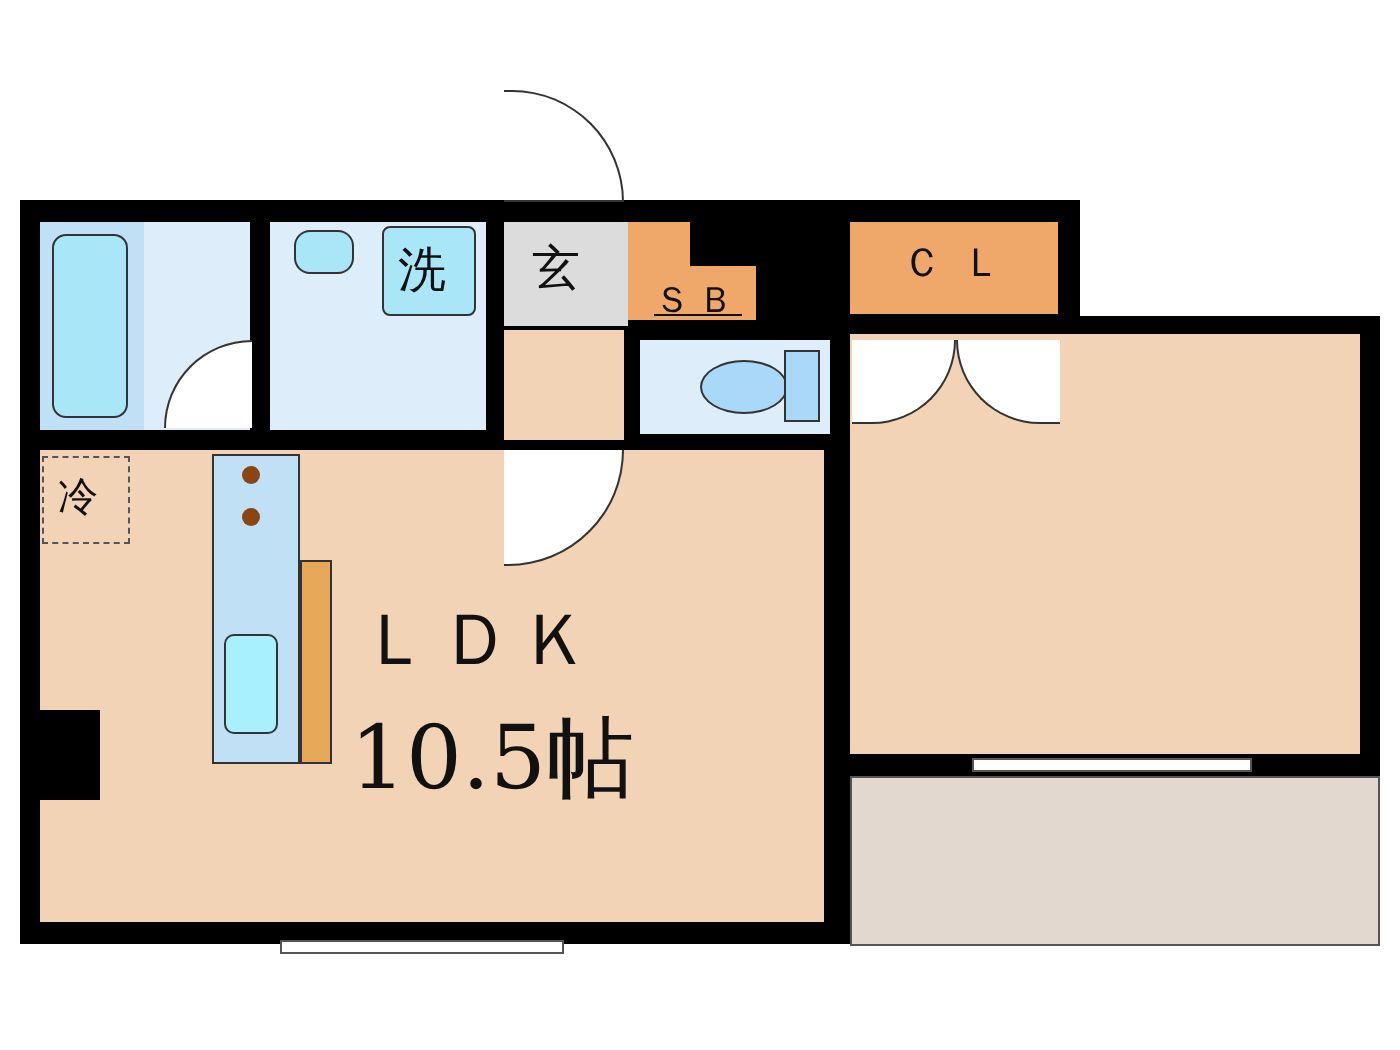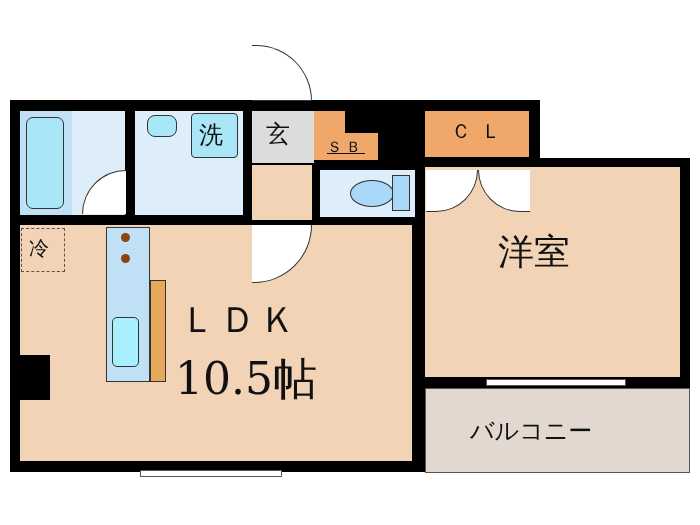--- a/index.html
+++ b/index.html
@@ -28,21 +28,21 @@
   <div class="abs" style="left:191px;top:113px;width:47px;height:45px;background:#a9e6f7;border:1.5px solid #333;border-radius:4px;"></div>
   <span class="txt" style="left:199px;top:119px;font-size:24px;">洗</span>
 
   <div class="abs" style="left:252px;top:111px;width:62px;height:52px;background:#dcdcdc;"></div>
   <span class="txt" style="left:266px;top:118px;font-size:24px;">玄</span>
   <div class="abs" style="left:252px;top:165px;width:60px;height:55px;background:#f2d3b6;"></div>
   <div class="abs" style="left:252px;top:45px;width:60px;height:56px;border:1.5px solid #333;border-left:none;border-radius:0 60px 0 0;background:#fff;"></div>
 
   <div class="abs" style="left:314px;top:111px;width:64px;height:49px;background:#f0a86a;"></div>
   <div class="abs wall" style="left:345px;top:111px;width:33px;height:22px;"></div>
-  <span class="txt sans" style="left:327px;top:138px;font-size:15px;letter-spacing:4px;text-decoration:underline;">ＳＢ</span>
+  <span class="txt sans" style="left:327px;top:138px;font-size:18px;letter-spacing:4px;text-decoration:underline;">ＳＢ</span>
 
   <div class="abs" style="left:320px;top:170px;width:95px;height:47px;background:#ddeefa;"></div>
   <div class="abs" style="left:350px;top:180px;width:44px;height:27px;background:#a9d8f8;border:1.5px solid #333;border-radius:50%;"></div>
   <div class="abs" style="left:392px;top:175px;width:18px;height:36px;background:#a9d8f8;border:1.5px solid #333;"></div>
 
   <div class="abs" style="left:425px;top:111px;width:104px;height:46px;background:#f0a86a;"></div>
   <span class="txt sans" style="left:451px;top:118px;font-size:20px;letter-spacing:10px;">ＣＬ</span>
 
   <div class="abs" style="left:20px;top:225px;width:392px;height:236px;background:#f2d3b6;"></div>
   <div class="abs wall" style="left:20px;top:355px;width:30px;height:45px;"></div>
@@ -53,20 +53,18 @@
   <div class="abs" style="left:121px;top:254px;width:9px;height:9px;border-radius:50%;background:#8b4513;"></div>
   <div class="abs" style="left:112px;top:317px;width:27px;height:50px;background:#a9f0ff;border:1.5px solid #333;border-radius:5px;"></div>
   <div class="abs" style="left:150px;top:280px;width:16px;height:102px;background:#e8a85a;border:1px solid #333;"></div>
   <span class="txt" style="left:180px;top:296px;font-size:36px;letter-spacing:4px;">ＬＤＫ</span>
   <span class="txt" style="left:175px;top:350px;font-size:44px;">10.5帖</span>
   <div class="abs" style="left:140px;top:470px;width:142px;height:7px;background:#fff;border:1px solid #555;"></div>
 
   <div class="abs" style="left:425px;top:167px;width:255px;height:210px;background:#f2d3b6;"></div>
   <div class="abs" style="left:426px;top:170px;width:52px;height:42px;background:#fff;border-bottom:1.5px solid #333;border-right:1.5px solid #333;border-radius:0 0 52px 0;"></div>
   <div class="abs" style="left:478px;top:170px;width:52px;height:42px;background:#fff;border-bottom:1.5px solid #333;border-left:1.5px solid #333;border-radius:0 0 0 52px;"></div>
-  <span class="txt" style="left:498px;top:228px;font-size:36px;">洋室</span>
   <div class="abs" style="left:486px;top:379px;width:140px;height:7px;background:#fff;border:1px solid #555;"></div>
 
   <div class="abs" style="left:425px;top:388px;width:265px;height:85px;background:#e2d8cf;border:1px solid #555;"></div>
-  <span class="txt sans" style="left:470px;top:415px;font-size:24px;">バルコニー</span>
 
   <div class="abs" style="left:252px;top:225px;width:60px;height:58px;background:#fff;border-bottom:1.5px solid #333;border-right:1.5px solid #333;border-radius:0 0 60px 0;"></div>
 </div>
 
 </body></html>

